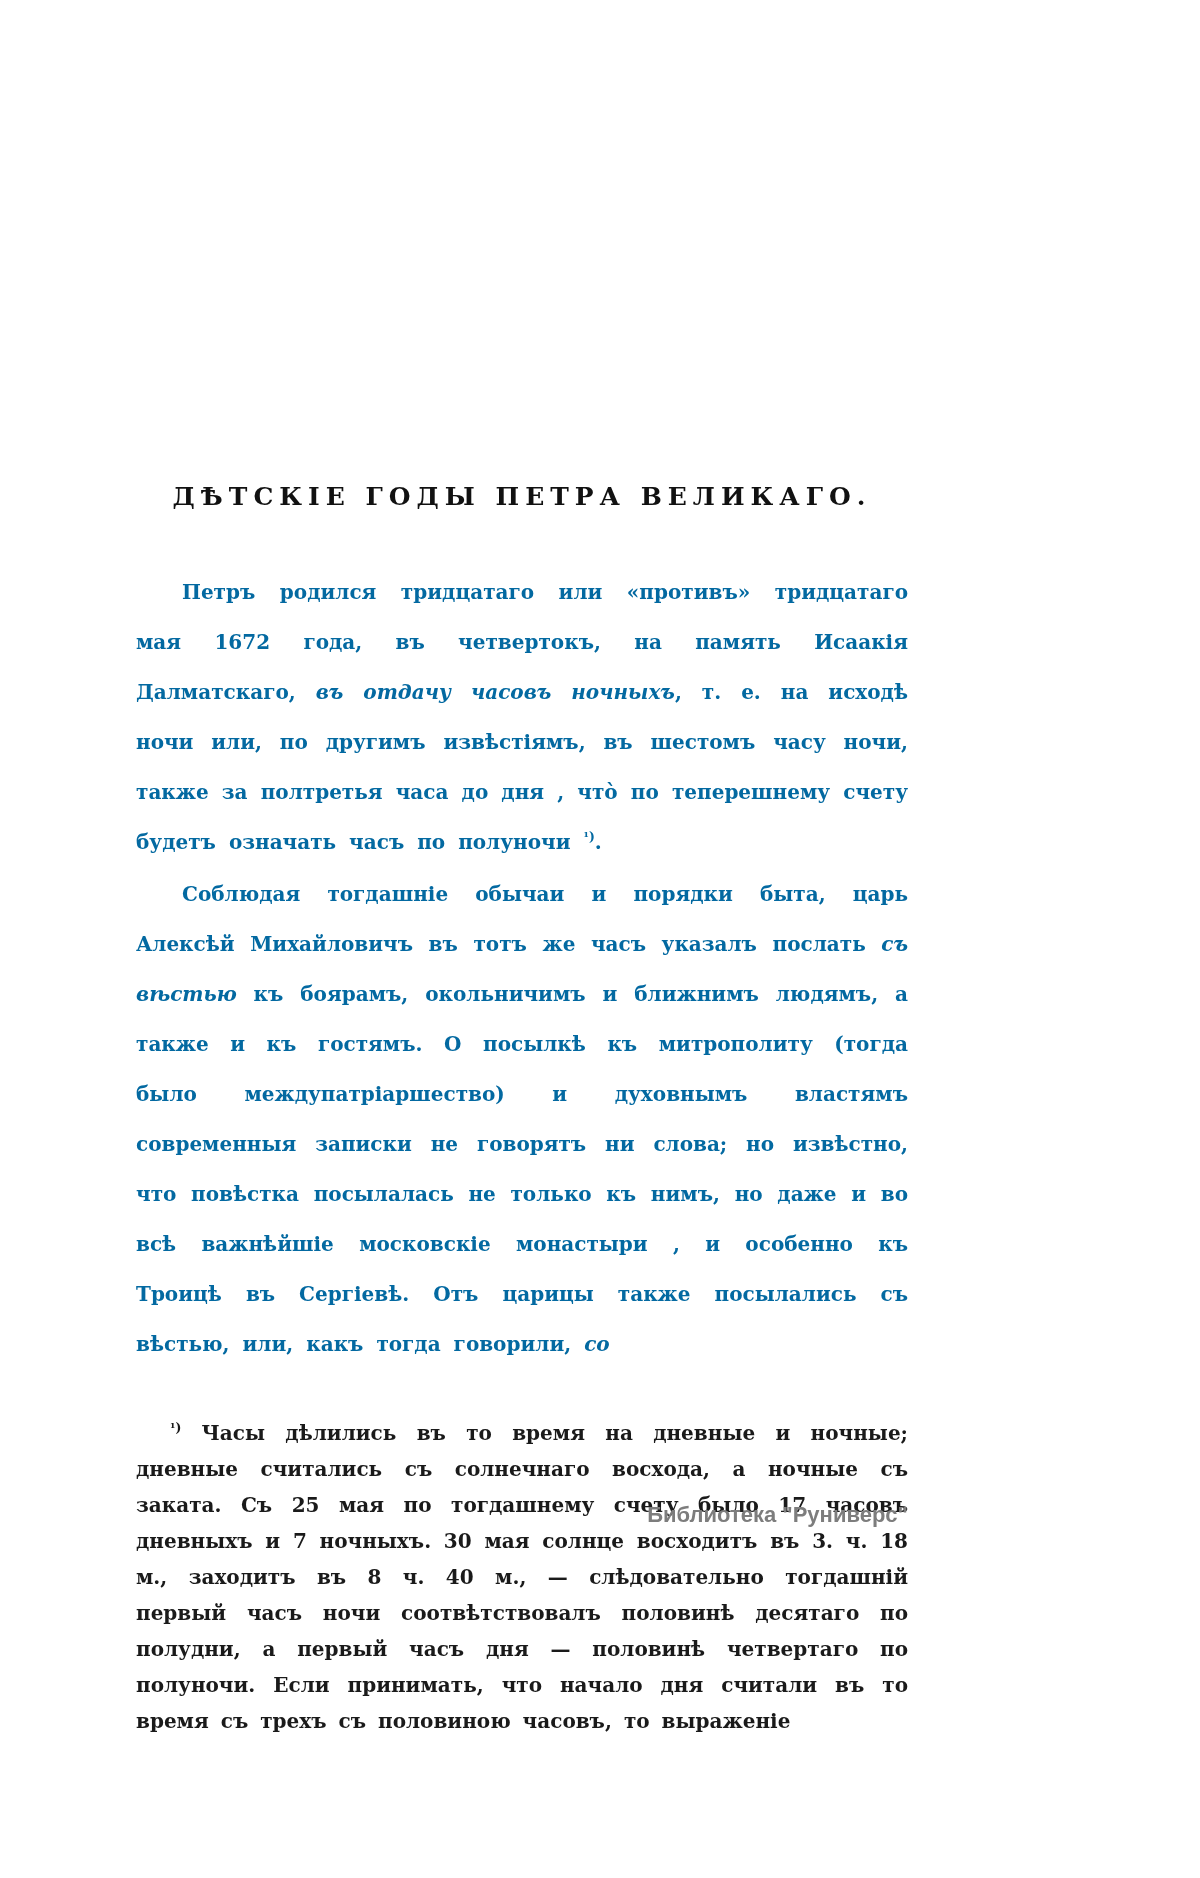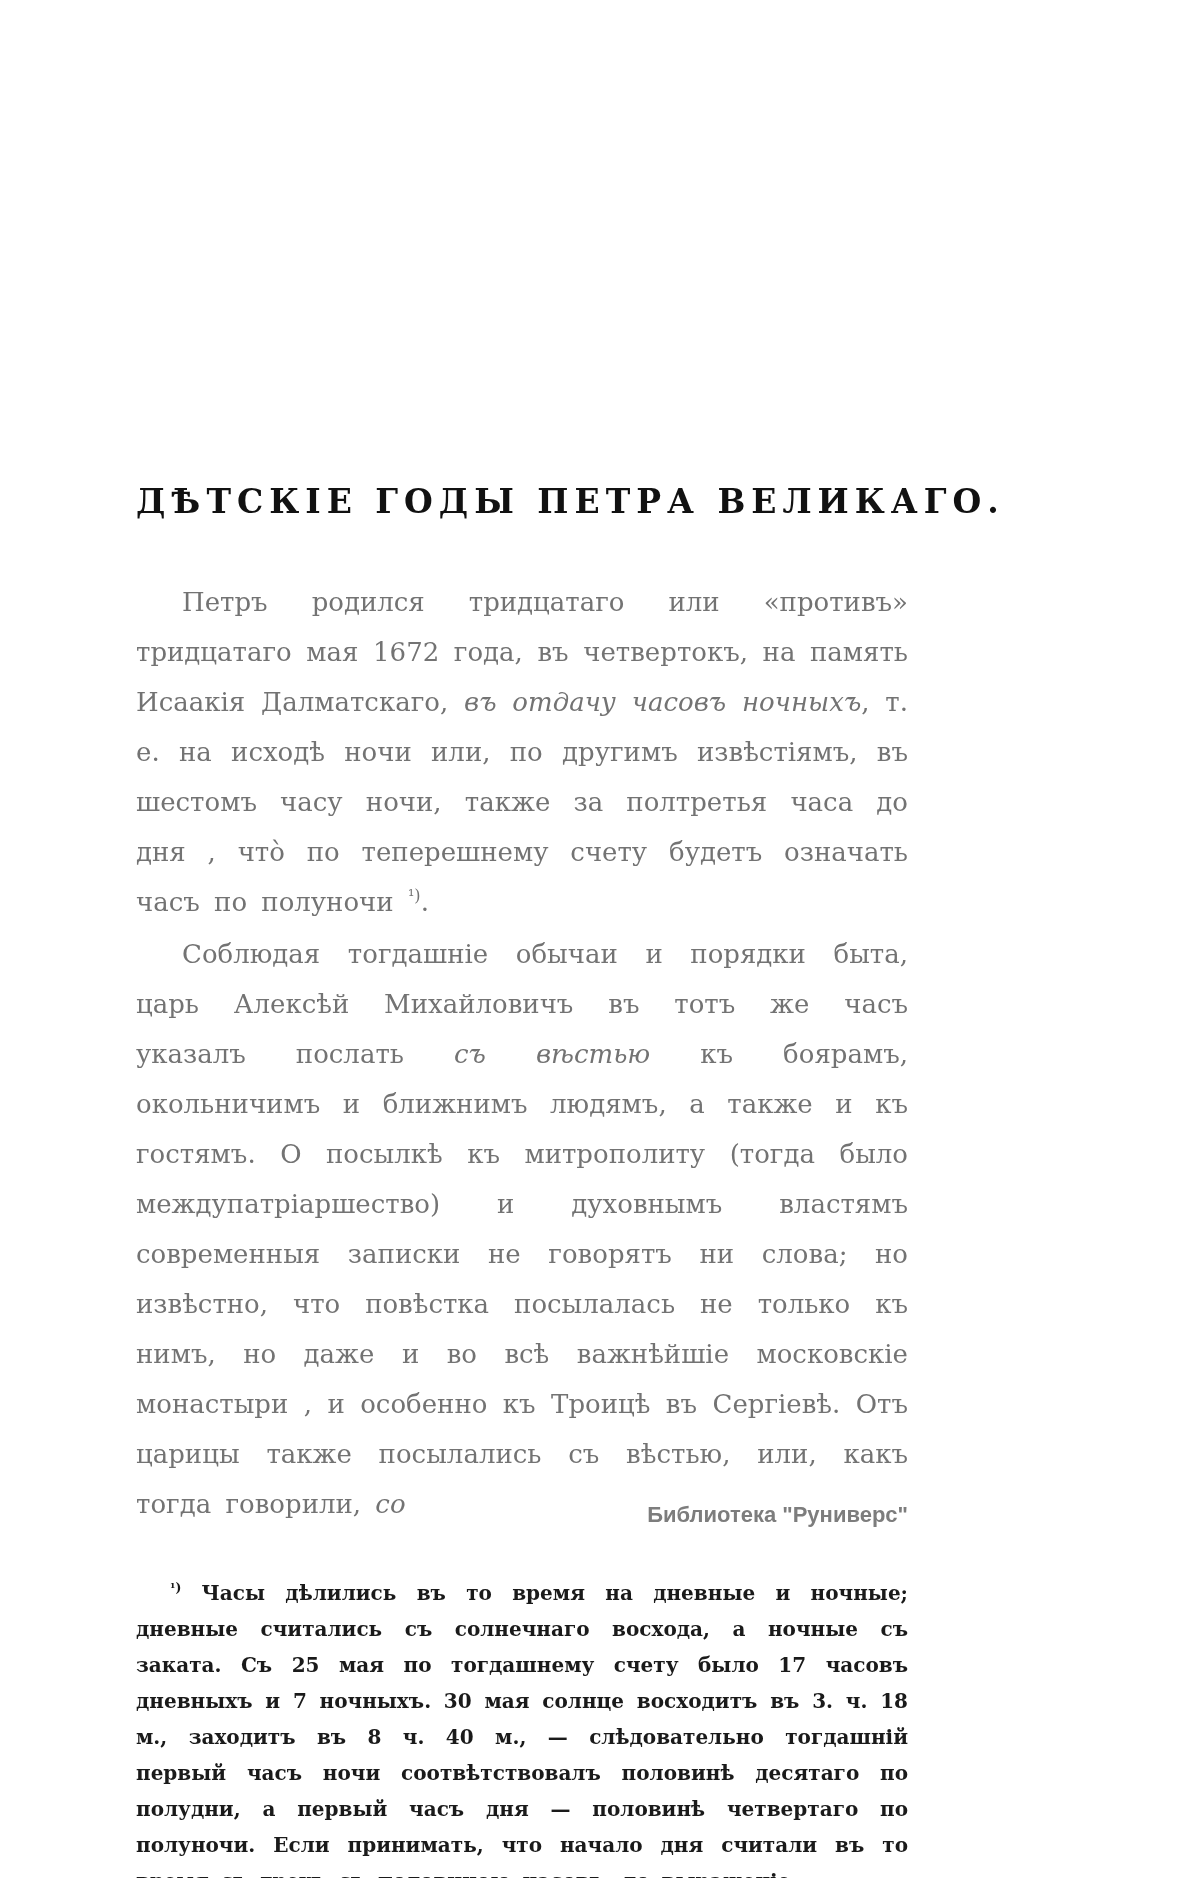--- a/index.html
+++ b/index.html
@@ -14,36 +14,36 @@
     color: #151515;
     overflow: hidden;
   }
   .content {
     position: absolute;
     left: 136px;
     top: 482px;
     width: 772px;
   }
   .title {
-    font-size: 33px;
+    font-size: 25px;
     font-weight: 700;
     letter-spacing: 6px;
     text-align: center;
     white-space: nowrap;
     margin-bottom: 56px;
     color: #111;
   }
   .para {
-    font-size: 26px;
-    font-weight: 400;
+    font-size: 20px;
+    font-weight: 700;
     line-height: 50px;
     text-align: justify;
     text-indent: 46px;
     word-spacing: 6px;
-    color: #737373;
+    color: #0369a1;
   }
   .para + .para { margin-top: 2px; }
   .it { font-style: italic; }
   sup.sup {
     font-size: 0.62em;
     line-height: 0;
     vertical-align: super;
   }
   .footnote {
     margin-top: 46px;

